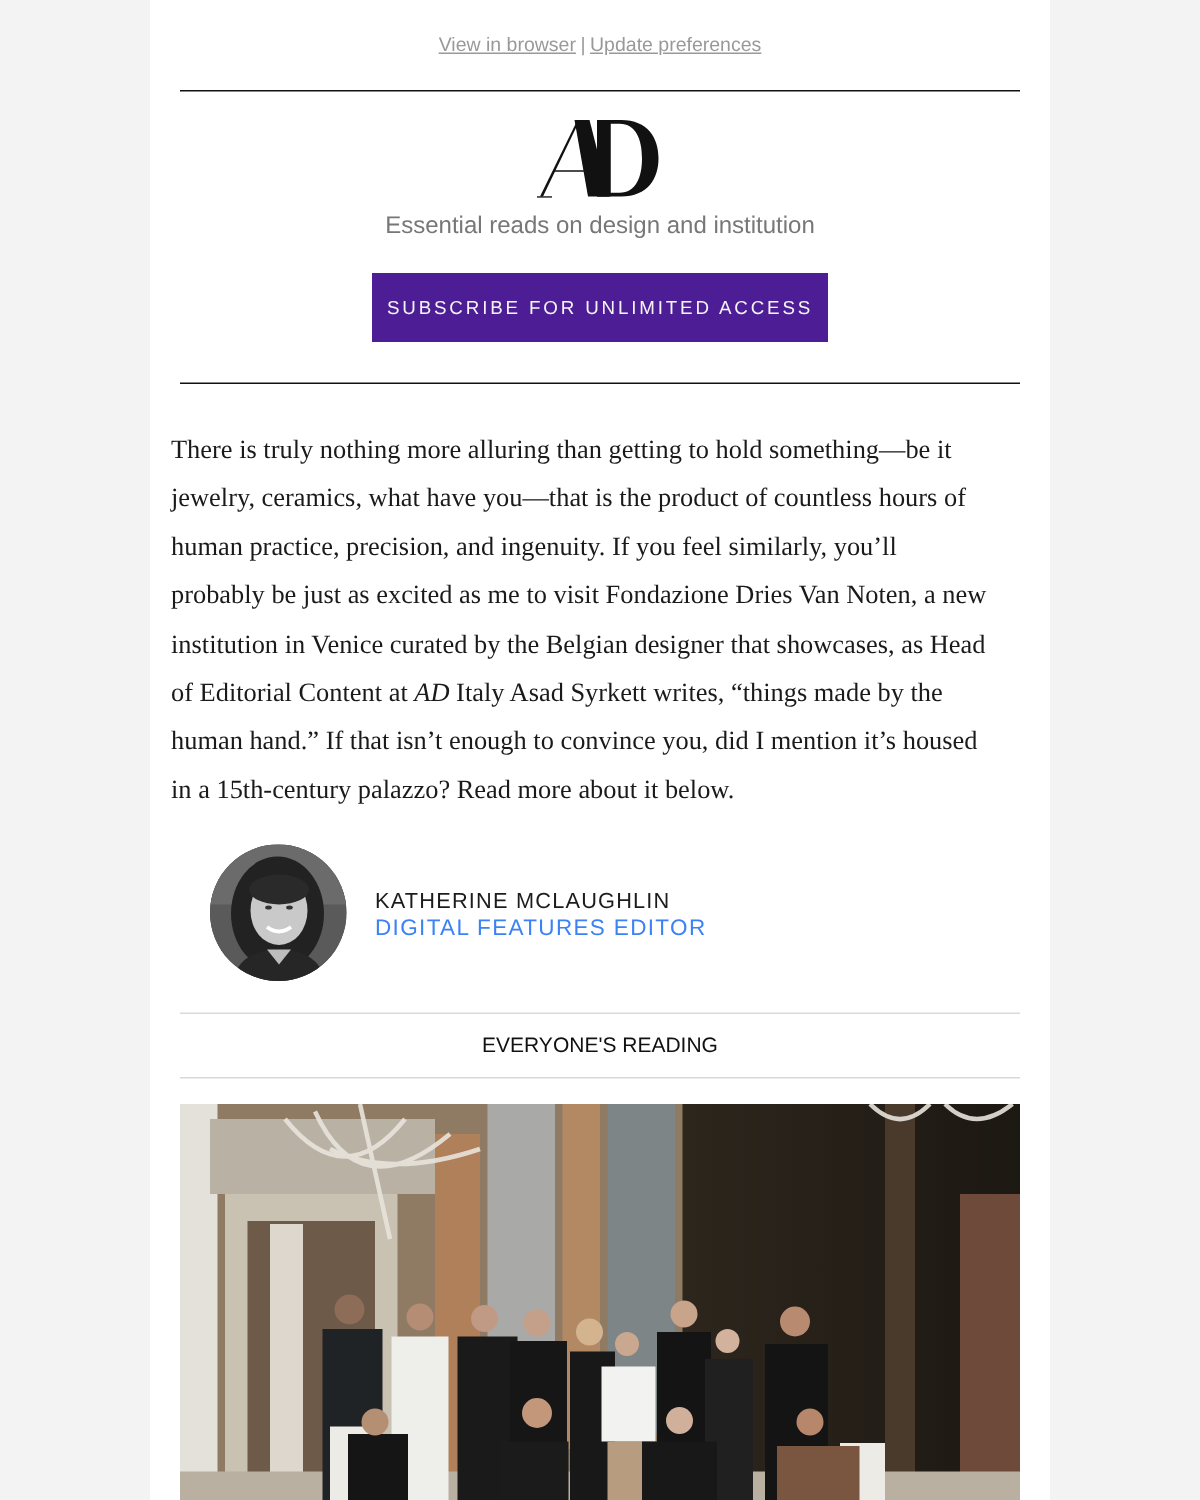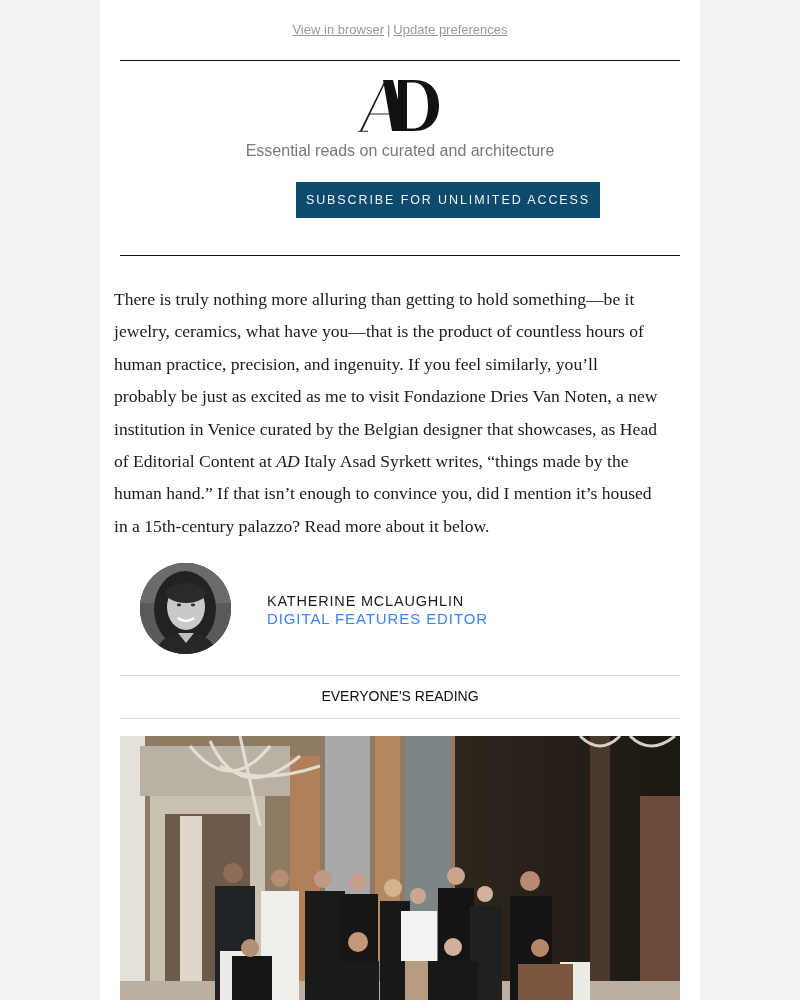--- a/index.html
+++ b/index.html
@@ -18,39 +18,39 @@
     .rule-black { position: absolute; left: 20px; width: 560px; height: 1px; background: #111; }
     .logo {
       position: absolute; top: 76px; left: 0; width: 600px; height: 58px;
       display: flex; justify-content: center;
     }
     .tagline {
       position: absolute; top: 142px; left: 0; width: 600px; text-align: center;
       font-size: 16px; color: #777777; font-family: "Liberation Sans", sans-serif;
     }
     .subscribe-btn {
-      position: absolute; top: 182px; left: 148px; width: 304px; height: 36px;
-      background: #0c4a6e; color: #f4f4f4; display: flex; align-items: center; justify-content: center;
+      position: absolute; top: 182px; left: 148px; width: 304px; height: 46px;
+      background: #4c1d95; color: #f4f4f4; display: flex; align-items: center; justify-content: center;
       font-size: 12.5px; letter-spacing: 1.9px; font-family: "Liberation Sans", sans-serif;
-      text-decoration: none; cursor: pointer; margin-left: 48px;
+      text-decoration: none; cursor: pointer;
     }
     .body-copy {
       position: absolute; top: 283px; left: 14px; width: 545px;
       font-family: "Liberation Serif", serif; font-size: 17.6px; line-height: 32.4px; color: #1a1a1a;
     }
     .body-copy em { font-style: italic; }
     .author {
       position: absolute; top: 562px; left: 40px; width: 520px; height: 92px;
       display: flex; align-items: center;
     }
     .avatar {
       width: 91px; height: 91px; border-radius: 50%; overflow: hidden; flex: 0 0 91px;
       background: #3a3a3a;
     }
-    .author-meta { margin-left: 36px; margin-top: 4px; }
+    .author-meta { margin-left: 19px; margin-top: 4px; }
     .author-name { font-size: 14.5px; letter-spacing: 0.8px; color: #1c1c1c; line-height: 17px; }
     .author-title { font-size: 15px; letter-spacing: 0.9px; color: #3b82f6; line-height: 17px; }
     .rule-gray { position: absolute; left: 20px; width: 560px; height: 1px; background: #d9d9d9; }
     .section-head {
       position: absolute; top: 688px; left: 0; width: 600px; text-align: center;
       font-size: 14px; color: #111; font-family: "Liberation Sans", sans-serif;
     }
     .hero {
       position: absolute; top: 736px; left: 20px; width: 560px; height: 264px; overflow: hidden;
       background: #3b2f24;
@@ -74,21 +74,21 @@
       <line x1="0" y1="55.3" x2="10" y2="55.3" stroke="#111" stroke-width="0.9"></line>
       <line x1="11" y1="38" x2="34" y2="38" stroke="#111" stroke-width="0.9"></line>
       <polygon points="25,4 35,4 48,55 34,55" fill="#111"></polygon>
 
       <rect x="40" y="4" width="9" height="51" fill="#111"></rect>
       <path d="M40,4 L56,4 C74,4 81,16 81,29.5 C81,43 74,55 56,55 L40,55 Z
                M49,6.5 L49,52.5 L55,52.5 C66,52.5 70,42 70,29.5 C70,17 66,6.5 55,6.5 Z" fill="#111" fill-rule="evenodd"></path>
     </svg>
   </a>
 
-  <div class="tagline">Essential reads on curated and architecture</div>
+  <div class="tagline">Essential reads on design and institution</div>
 
   <a class="subscribe-btn" href="#">SUBSCRIBE FOR UNLIMITED ACCESS</a>
 
   <div class="rule-black" style="top:255px"></div>
 
   <p class="body-copy"><span>There is truly nothing more alluring than getting to hold something—be it jewelry, ceramics, what have you—that is the product of countless hours of human practice, precision, and ingenuity. If you feel similarly, you’ll probably be just as excited as me to visit Fondazione Dries Van Noten, a new institution in Venice curated by the Belgian designer that showcases, as Head of Editorial Content at </span><em>AD</em><span> Italy Asad Syrkett writes, “things made by the human hand.” If that isn’t enough to convince you, did I mention it’s housed in a 15th-century palazzo? Read more about it below.</span></p>
 
   <div class="author">
     <div class="avatar">
       <svg width="91" height="91" viewBox="0 0 91 91">

